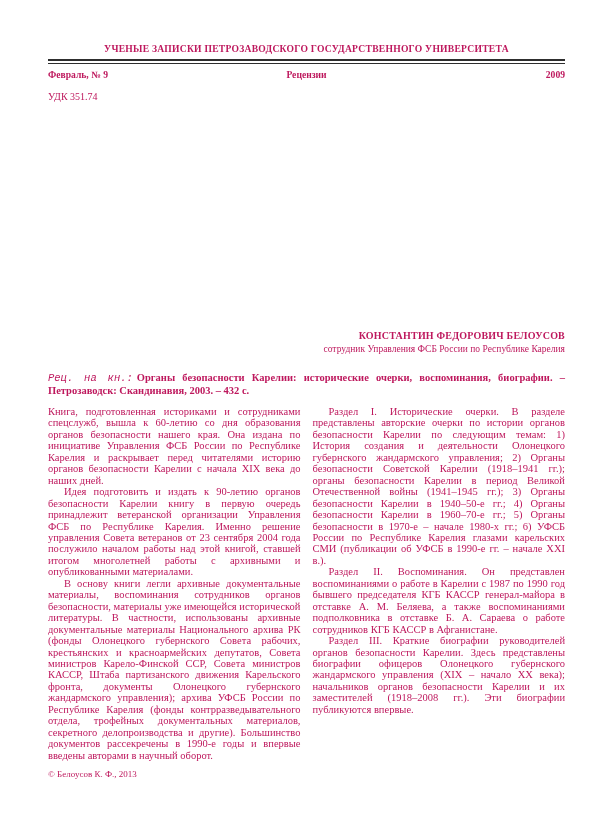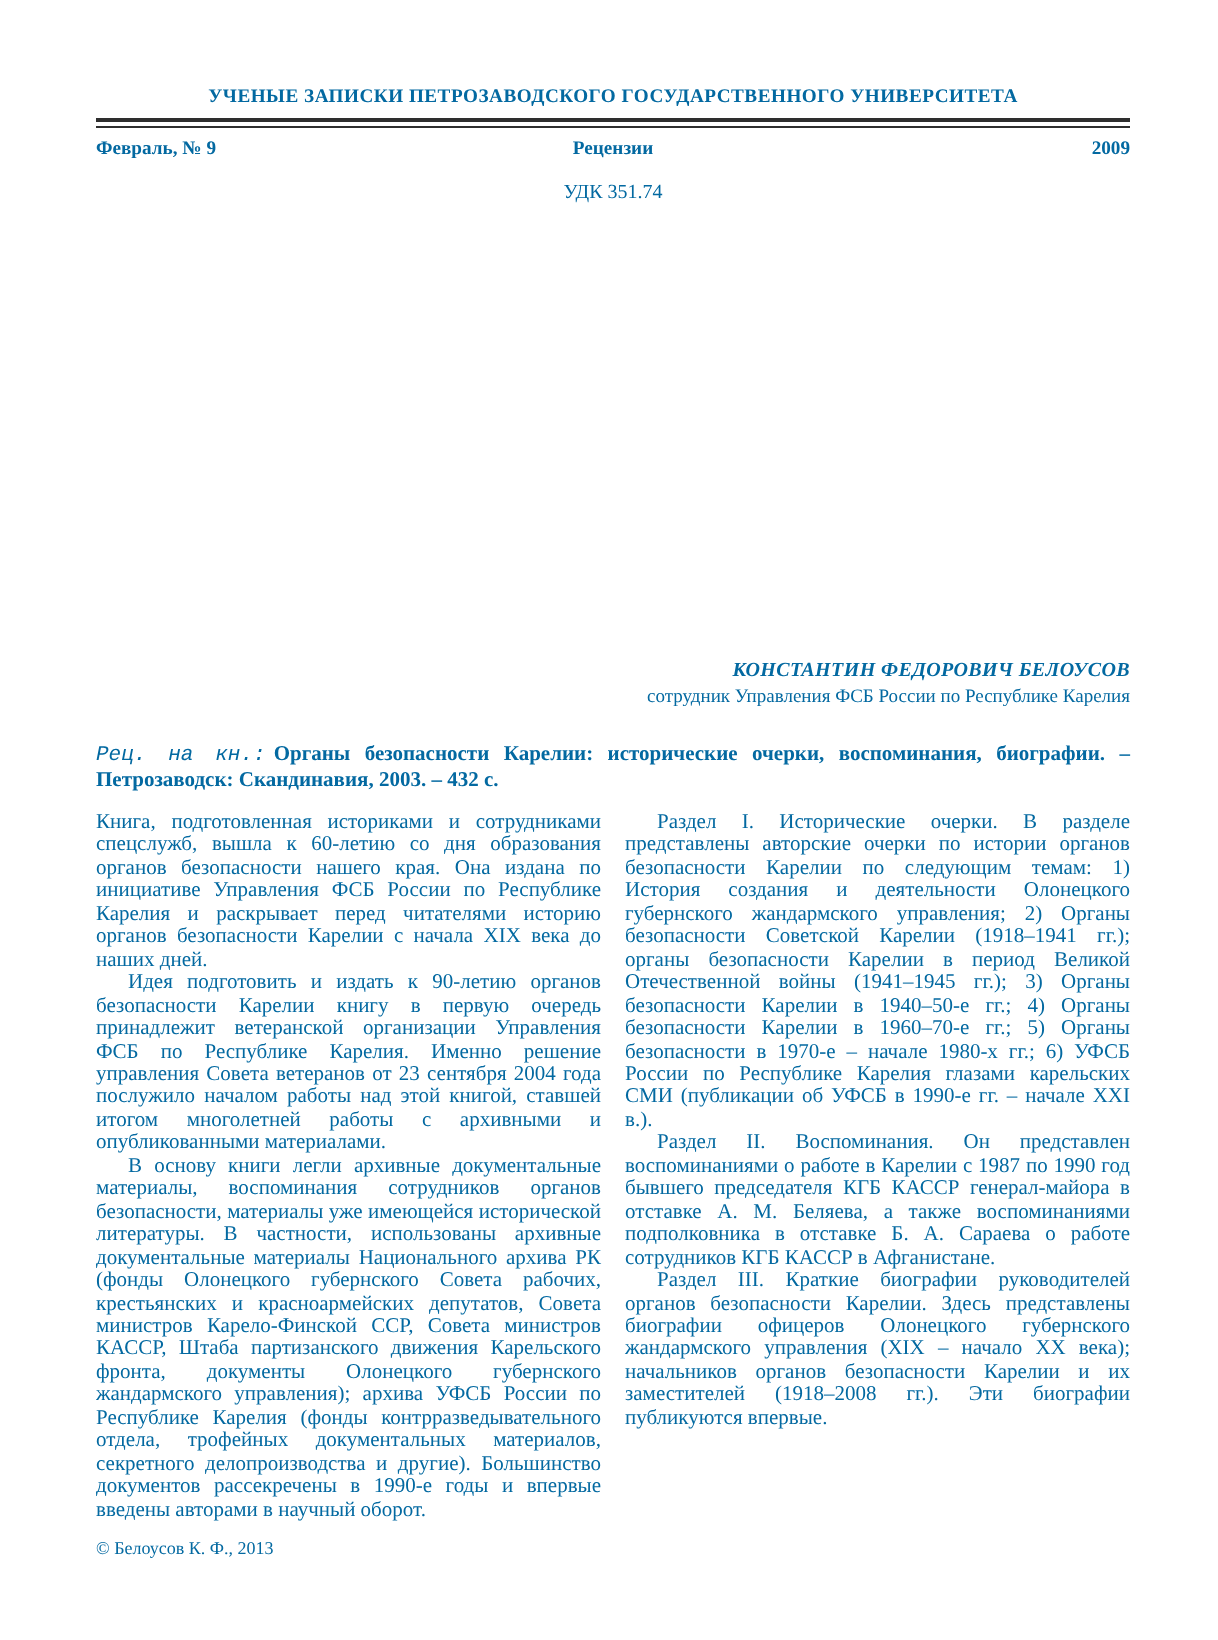--- a/index.html
+++ b/index.html
@@ -1,38 +1,38 @@
 <!DOCTYPE html>
 <html lang="ru"><head>
 <meta charset="utf-8">
 <style>
   html,body{margin:0;padding:0;background:#ffffff;}
   .page{
     width:609px;height:820px;background:#ffffff;position:relative;
-    font-family:"Liberation Serif", serif;color:#0369a1;overflow:hidden;
+    font-family:"Liberation Serif", serif;color:#be185d;overflow:hidden;
   }
   .content{position:absolute;left:48px;top:0;width:517px;height:820px;}
 
   .journal-title{
     position:absolute;top:43px;left:0;right:0;text-align:center;
     font-weight:bold;font-size:9.6px;letter-spacing:0.25px;white-space:nowrap;
   }
   .double-rule{
     position:absolute;top:59px;left:0;right:0;height:2px;
     border-top:2px solid #2e2e2e;border-bottom:1px solid #2e2e2e;
   }
   .meta-row{position:absolute;top:69px;left:0;right:0;font-weight:bold;font-size:9.6px;}
   .meta-left{position:absolute;left:0;top:0;}
   .meta-center{position:absolute;left:0;right:0;top:0;text-align:center;}
   .meta-right{position:absolute;right:0;top:0;}
 
-  .udc{position:absolute;top:91px;left:0;right:0;text-align:center;font-size:10px;}
+  .udc{position:absolute;top:91px;left:0;right:0;font-size:10px;}
 
   .author-block{position:absolute;top:330px;left:0;right:0;text-align:right;line-height:12.5px;}
-  .author-name{font-weight:bold;font-size:10px;letter-spacing:0.2px;font-style:italic;}
+  .author-name{font-weight:bold;font-size:10px;letter-spacing:0.2px;}
   .author-affiliation{font-size:9.5px;}
 
   .review-ref{
     position:absolute;top:372px;left:0;right:0;
     font-size:10.5px;line-height:12.6px;text-align:justify;
   }
   .ref-label{font-style:italic;margin-right:4px;font-family:Liberation Mono, monospace;}
   .ref-text{font-weight:bold;}
 
   .body-columns{

